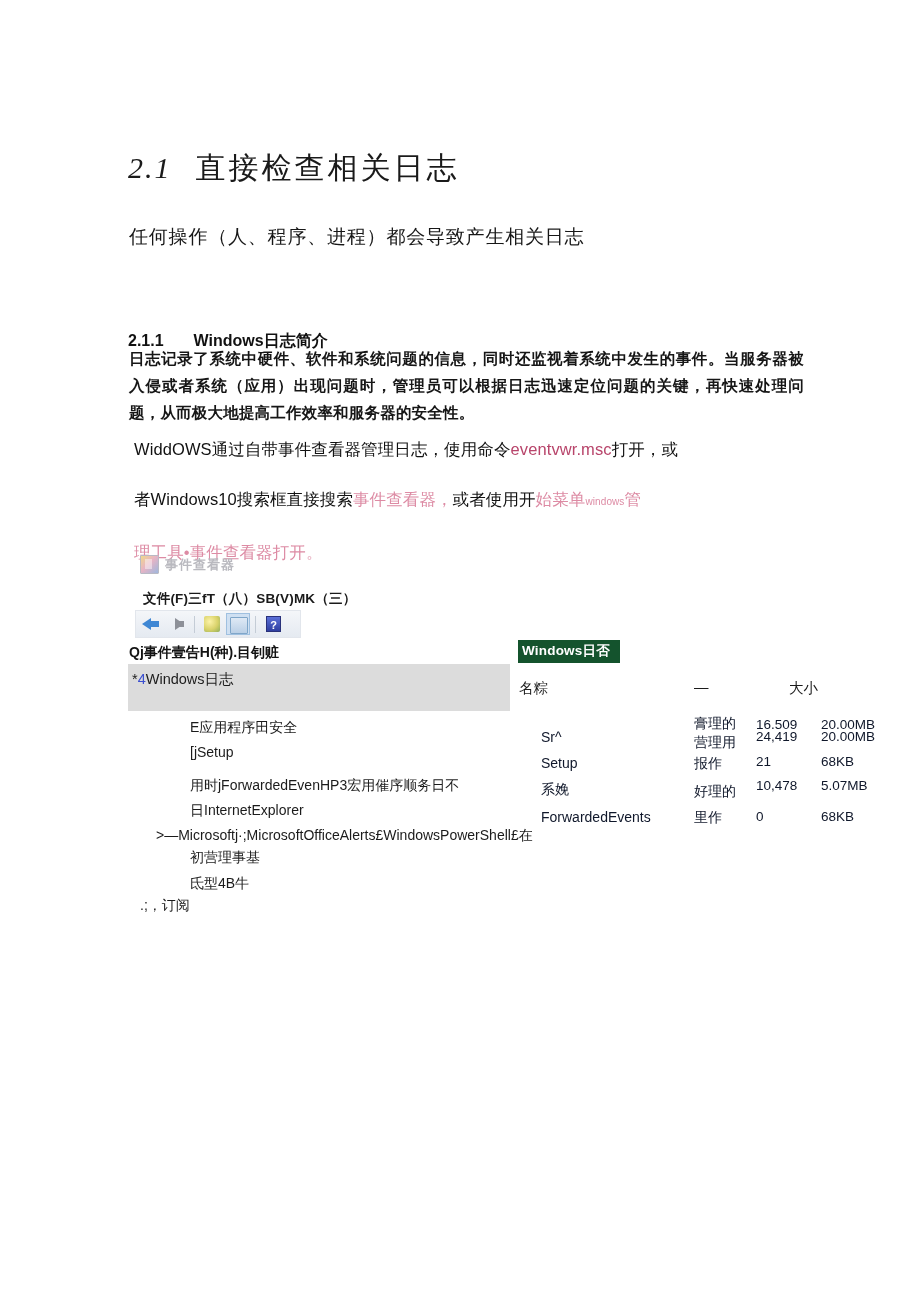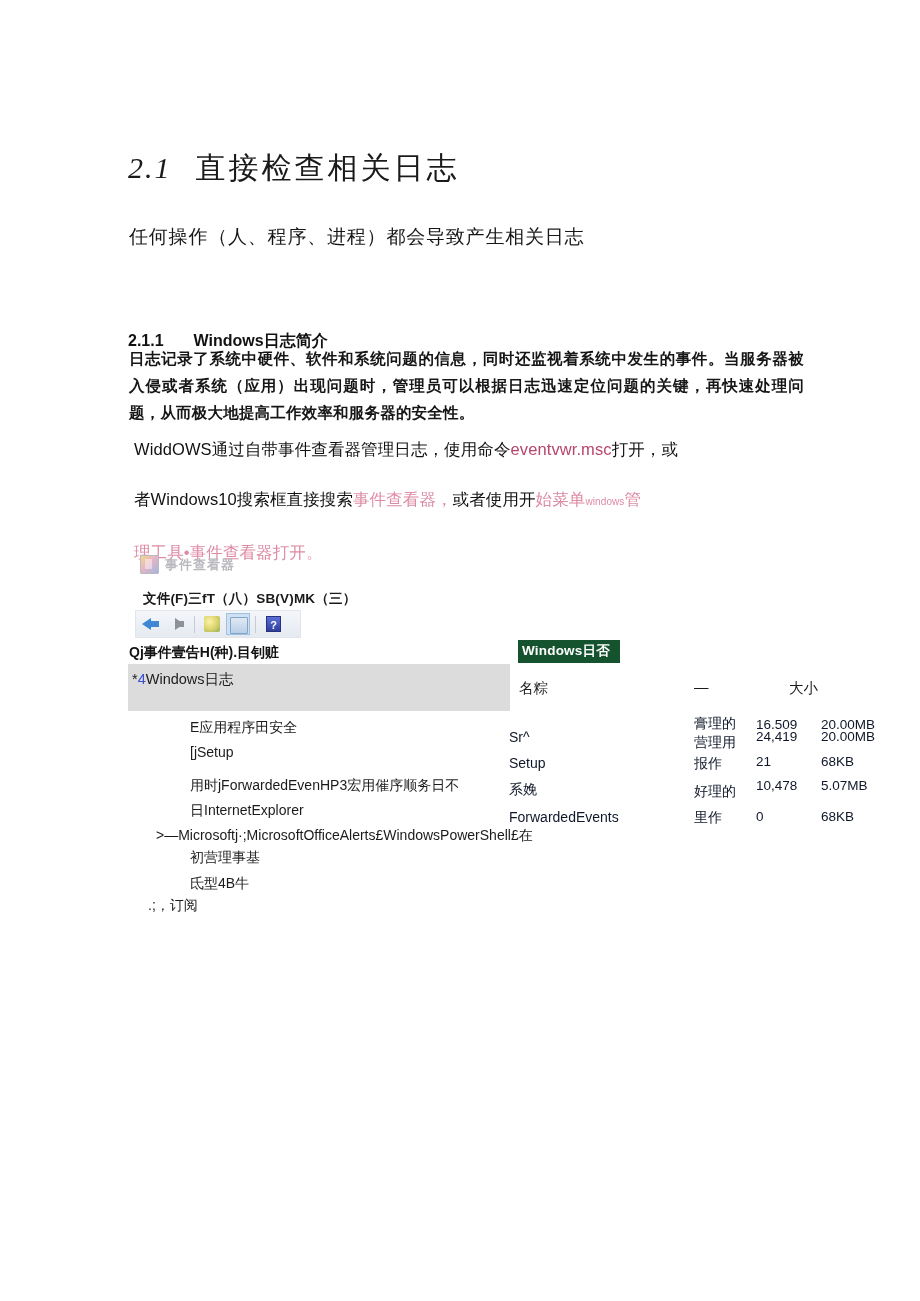--- a/index.html
+++ b/index.html
@@ -266,21 +266,21 @@
     white-space: nowrap;
     color: #1b1b1b;
   }
   .ti-1 { left: 62px;  top: 167px; }
   .ti-2 { left: 62px;  top: 192px; }
   .ti-3 { left: 62px;  top: 225px; }
   .ti-4 { left: 62px;  top: 250px; }
   .ti-5 { left: 28px;  top: 275px; text-align: center; }
   .ti-6 { left: 62px;  top: 297px; }
   .ti-7 { left: 62px;  top: 323px; }
-  .ti-8 { left: 20px;   top: 345px; }
+  .ti-8 { left: 12px;   top: 345px; }
 
   
   .det-badge {
     position: absolute;
     left: 390px;
     top: 88px;
     background: #14532d;
     color: #ffffff;
     font-size: 13.5px;
     font-weight: bold;
@@ -296,21 +296,21 @@
   }
   .hdr-name { left: 391px; top: 127px; }
   .hdr-dash { left: 566px; top: 127px; }
   .hdr-size { left: 661px; top: 127px; }
   .cell {
     position: absolute;
     font-size: 14px;
     color: #0f172a;
     white-space: nowrap;
   }
-  .cell-name { left: 381px; }
+  .cell-name { left: 413px; }
   .cell-type { left: 566px; }
   .cell-count{ left: 628px; font-size: 13.5px; }
   .cell-size { left: 693px; font-size: 13.5px; }
 </style>
 </head>
 <body>
 
 <div class="page">
 
   <div class="h1">

